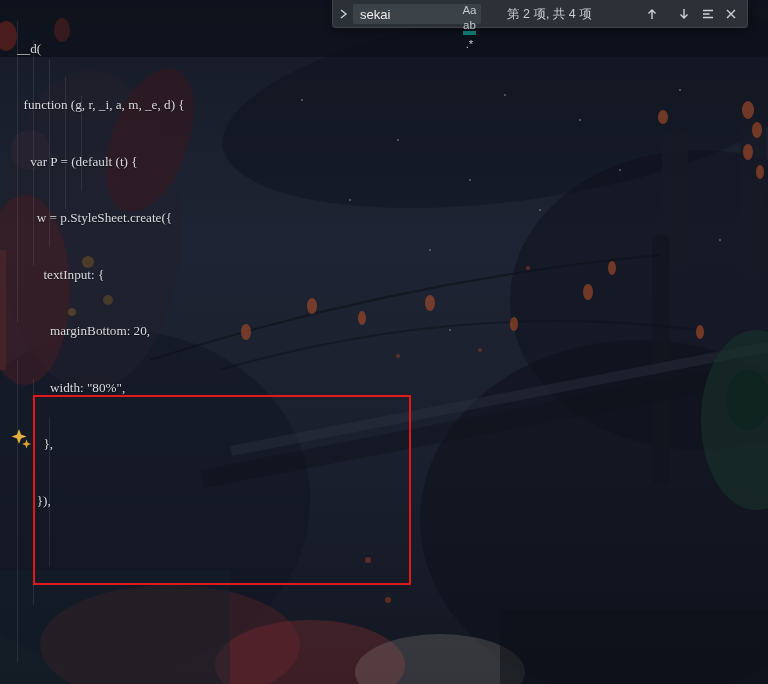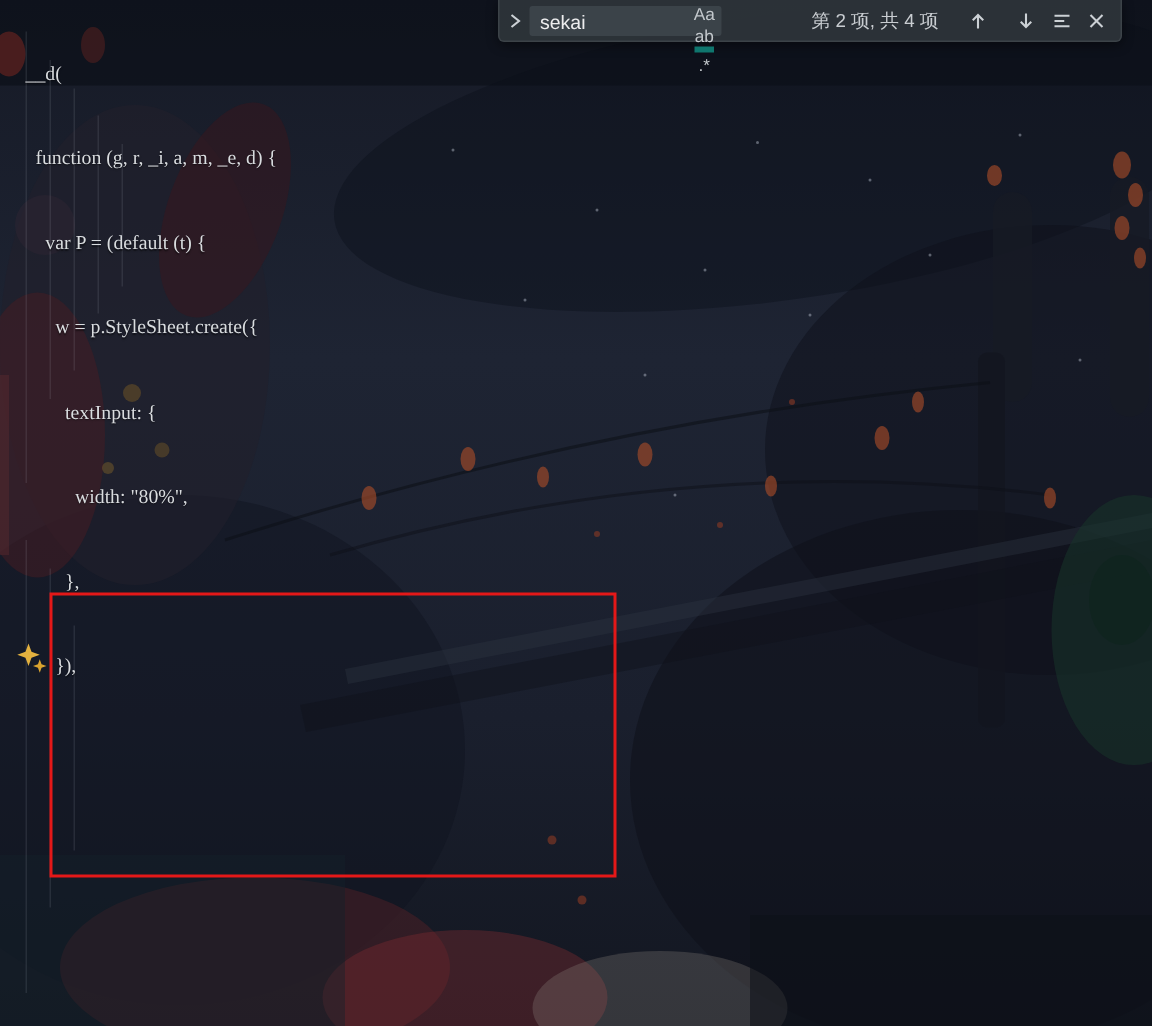--- a/index.html
+++ b/index.html
@@ -59,21 +59,21 @@
     display:flex; align-items:center; gap:3px;flex-direction:column;
   }
   .fw-opt {
     min-width:17px; height:17px; display:flex; align-items:center; justify-content:center;
     font-size:11.5px; color:#c3c8cc; border-radius:2px; cursor:pointer;
     font-family:"Liberation Sans", sans-serif;
   }
   .fw-opt.ww span { border-bottom:4px solid #0f766e; line-height:12px; }
   #fw-status {
     position:absolute; left:174px; top:0; height:28px; display:flex; align-items:center;
-    font-size:12.5px; color:#c9cdd1; white-space:nowrap;margin-left:34px;
+    font-size:12.5px; color:#c9cdd1; white-space:nowrap;
   }
 </style>
 </head>
 <body>
 
 <svg class="bg" width="768" height="684" viewBox="0 0 768 684">
   <defs>
     <linearGradient id="sky" x1="0" y1="0" x2="0" y2="1">
       <stop offset="0" stop-color="#161a26"></stop>
       <stop offset="0.35" stop-color="#1e2433"></stop>
@@ -157,20 +157,21 @@
 <div class="guide" style="left:17px; top:360.2px; height:301.6px;"></div>
 <div class="guide" style="left:33px; top:379px;   height:226.2px;"></div>
 <div class="guide" style="left:49px; top:416.7px; height:150.8px;"></div>
 
 <div id="code">
   <div class="cl">__d(</div>
   <div class="cl">  function (g, r, _i, a, m, _e, d) {</div>
   <div class="cl">    var P = (default (t) {</div>
   <div class="cl">      w = p.StyleSheet.create({</div>
   <div class="cl">        textInput: {</div>
+  <div class="cl">          marginBottom: 20,</div>
   <div class="cl">          width: "80%",</div>
   <div class="cl">        },</div>
   <div class="cl">      }),</div>
   
   
   
   
   
   
   

